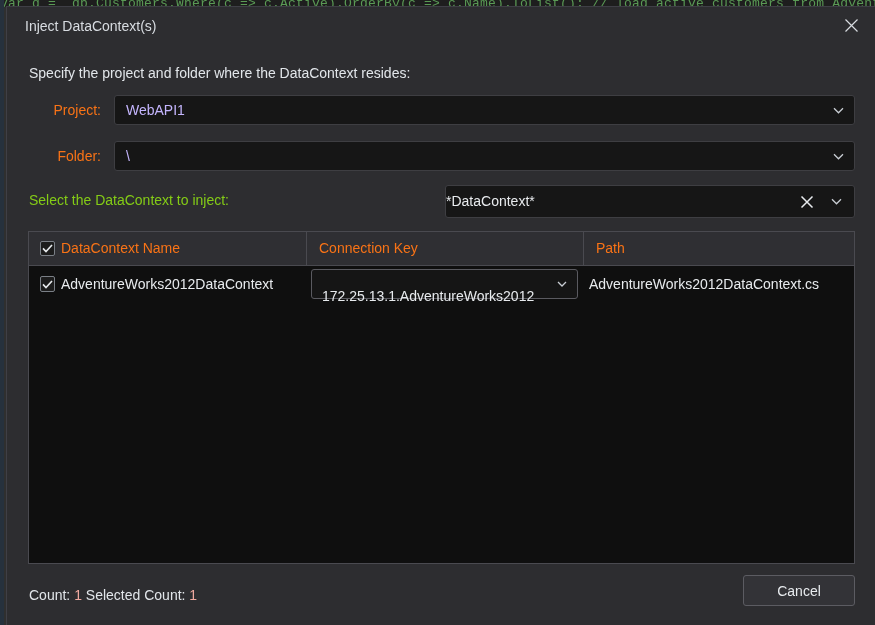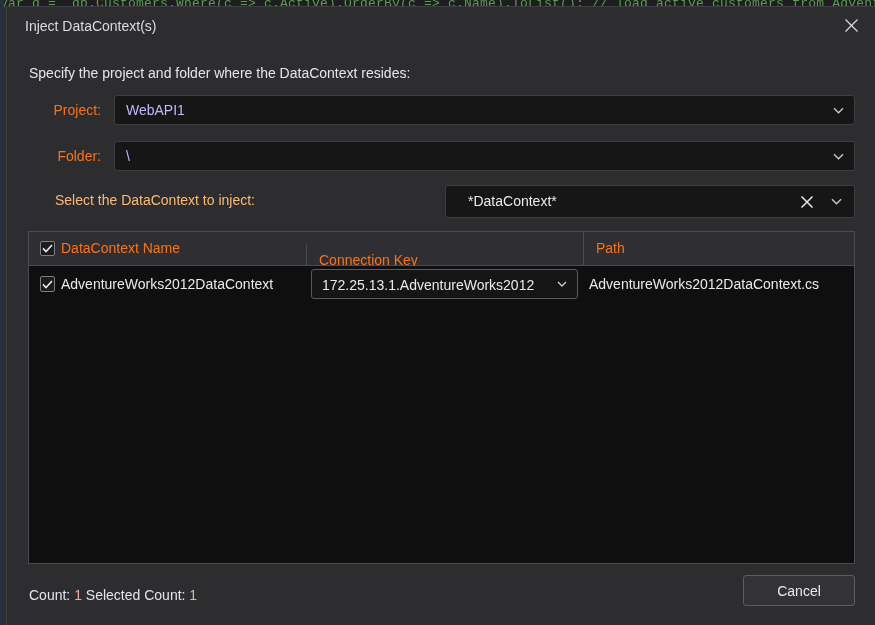--- a/index.html
+++ b/index.html
@@ -153,37 +153,36 @@
     justify-content: center;
     width: 16px;
   }
 
   
   #select-label {
     position: absolute;
     left: 22px;
     top: 185px;
     font-size: 14px;
-    color: #fdba74;
-    margin-left: 26px;
+    color: #84cc16;
   }
   #search-combo {
     position: absolute;
     left: 438px;
     top: 178px;
     width: 410px;
     height: 33px;
     background: #161616;
     border: 1px solid #3e3e42;
     border-radius: 3px;
     box-sizing: border-box;
   }
   #search-value {
     position: absolute;
-    left: 22px;
+    left: 0;
     top: 0;
     right: 64px;
     height: 31px;
     line-height: 31px;
     font-size: 14px;
     color: #e8ebee;
     overflow: hidden;
     white-space: nowrap;
     cursor: text;
   }
@@ -232,21 +231,21 @@
     position: absolute;
     top: 0;
     height: 33px;
     line-height: 33px;
     font-size: 14px;
     color: #f97316;
     box-sizing: border-box;
     cursor: pointer;
   }
   #th-name { left: 0;   width: 277px; padding-left: 32px; }
-  #th-conn { left: 277px; width: 277px; padding-left: 12px; border-left: 1px solid #4a4a50; margin-top: 12px; }
+  #th-conn { left: 277px; width: 277px; padding-left: 12px; border-left: 1px solid #4a4a50; }
   #th-path { left: 554px; right: 0;    padding-left: 12px; border-left: 1px solid #4a4a50; }
 
   #head-check {
     position: absolute;
     left: 11px;
     top: 9px;
   }
 
   .cb {
     width: 15px;
@@ -294,21 +293,21 @@
     height: 30px;
     background: #151515;
     border: 1px solid #5a5a60;
     border-radius: 3px;
     box-sizing: border-box;
     cursor: pointer;
   }
   #row-combo-value {
     position: absolute;
     left: 10px;
-    top: 1px;
+    top: 12px;
     right: 28px;
     height: 28px;
     line-height: 28px;
     font-size: 14px;
     color: #e8ebee;
     overflow: hidden;
     white-space: nowrap;
   }
   #row-combo-arrow {
     position: absolute;

